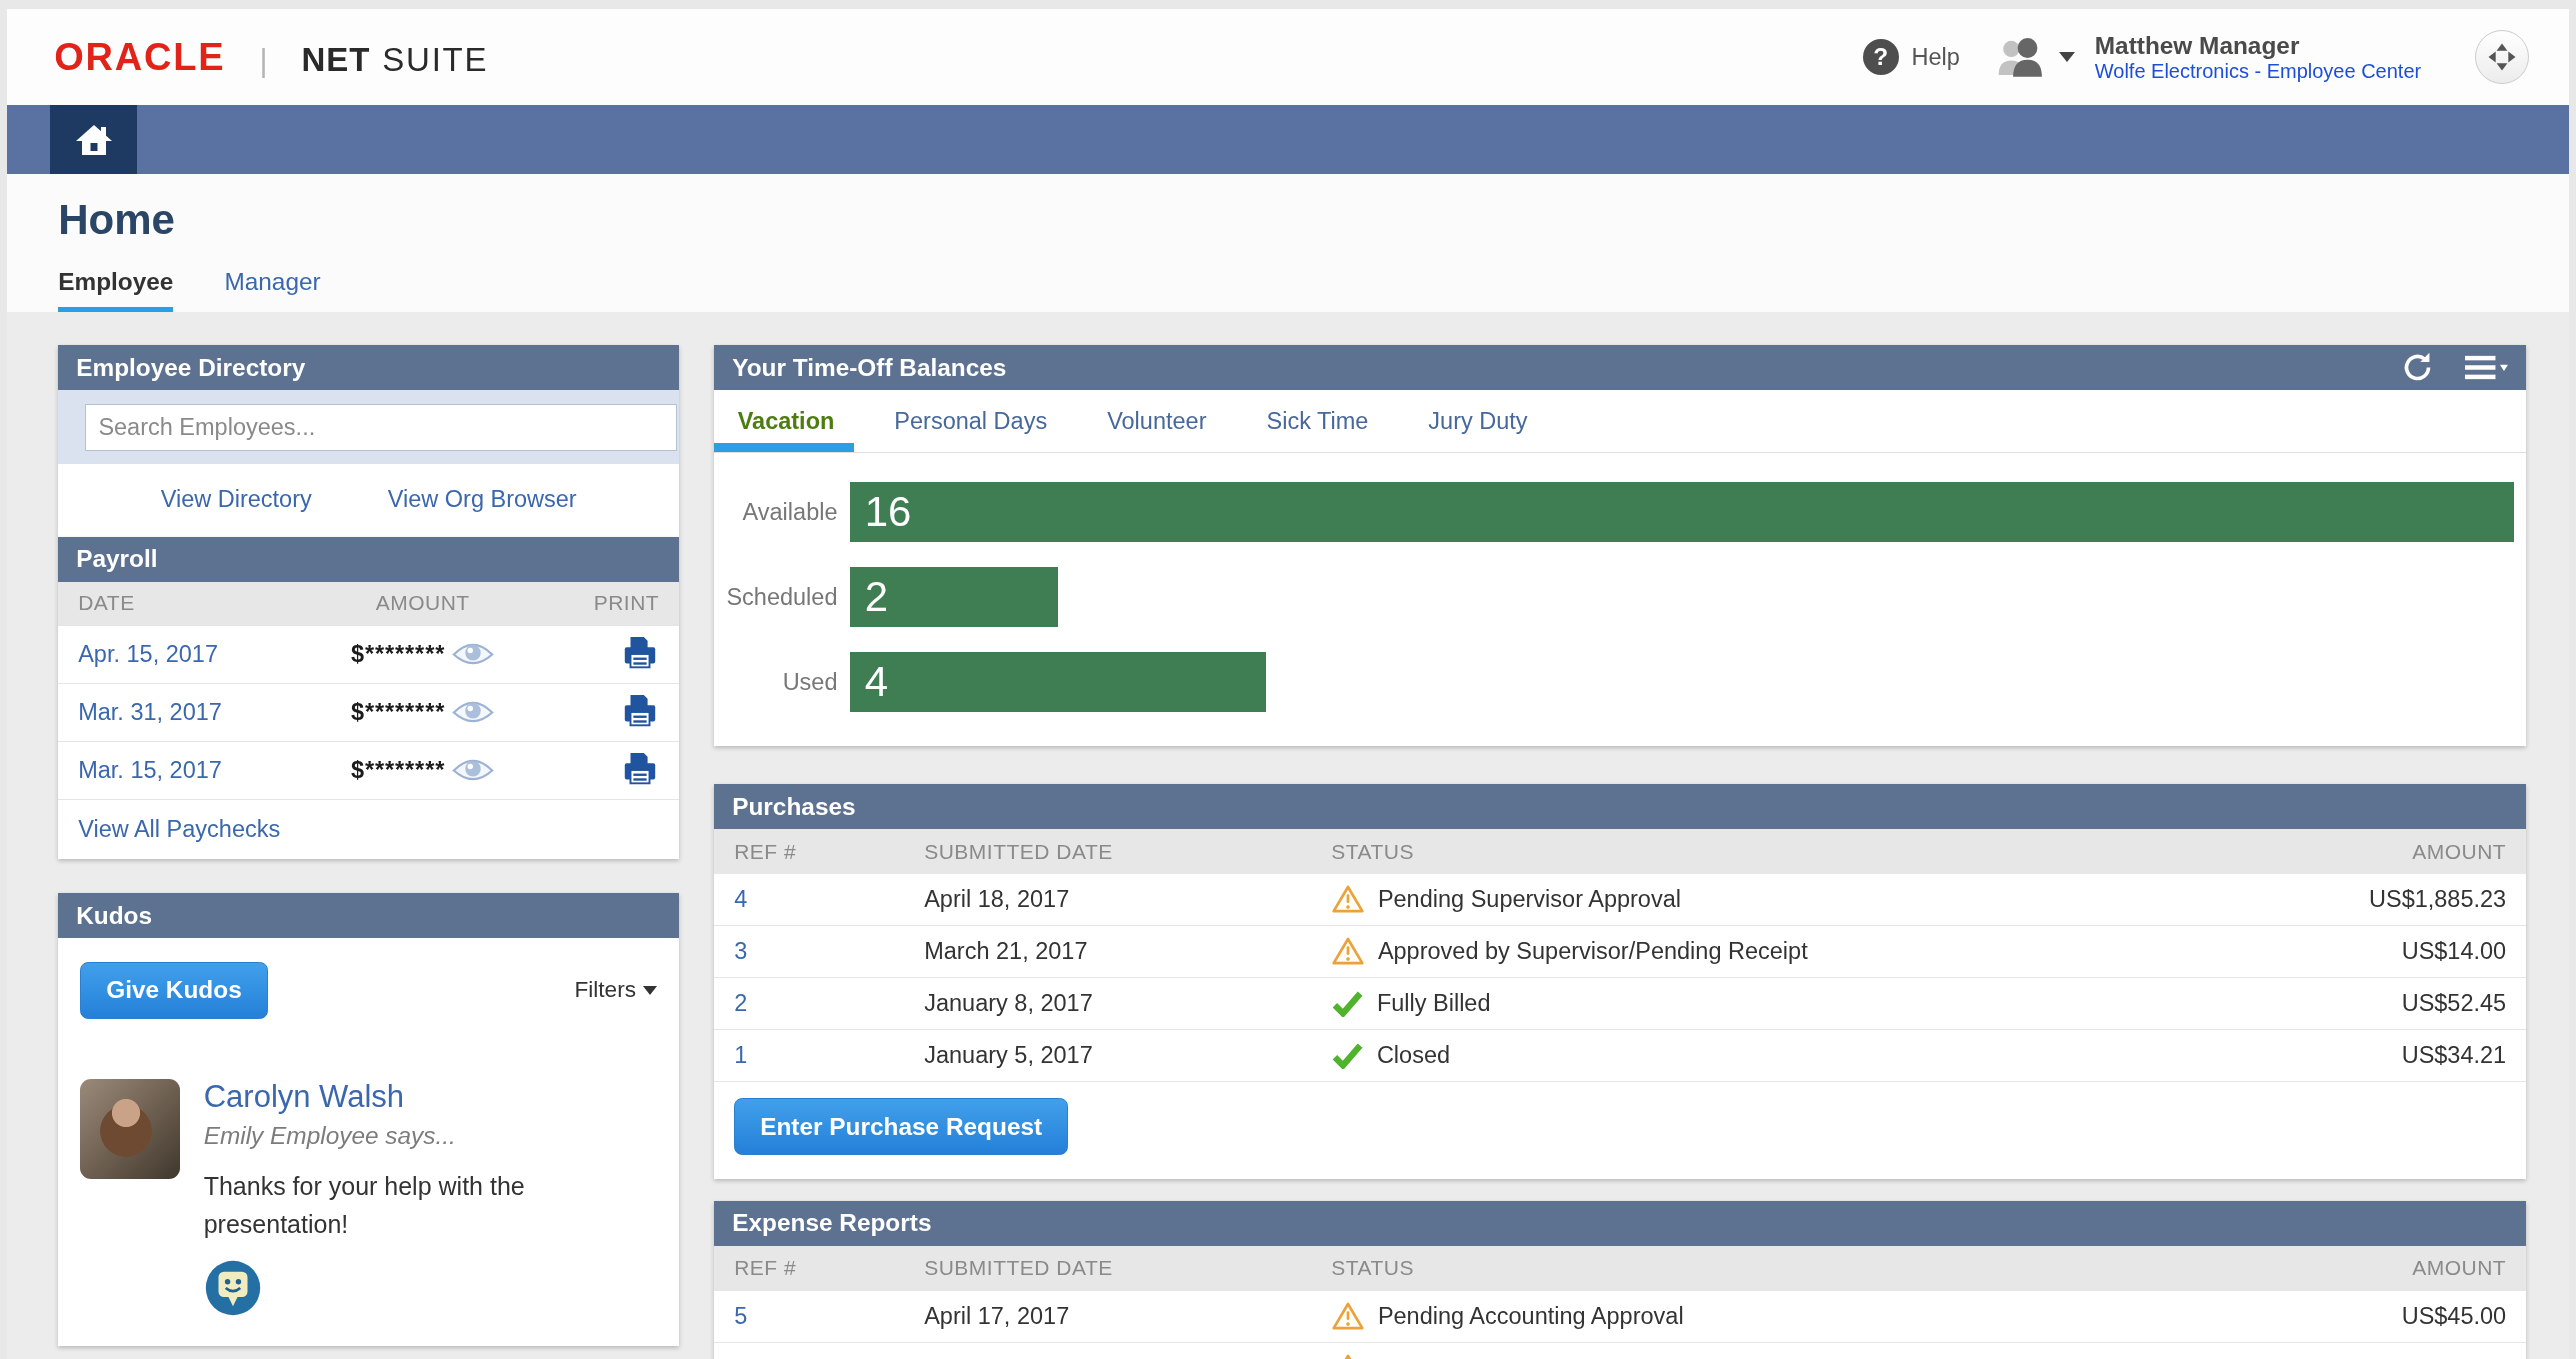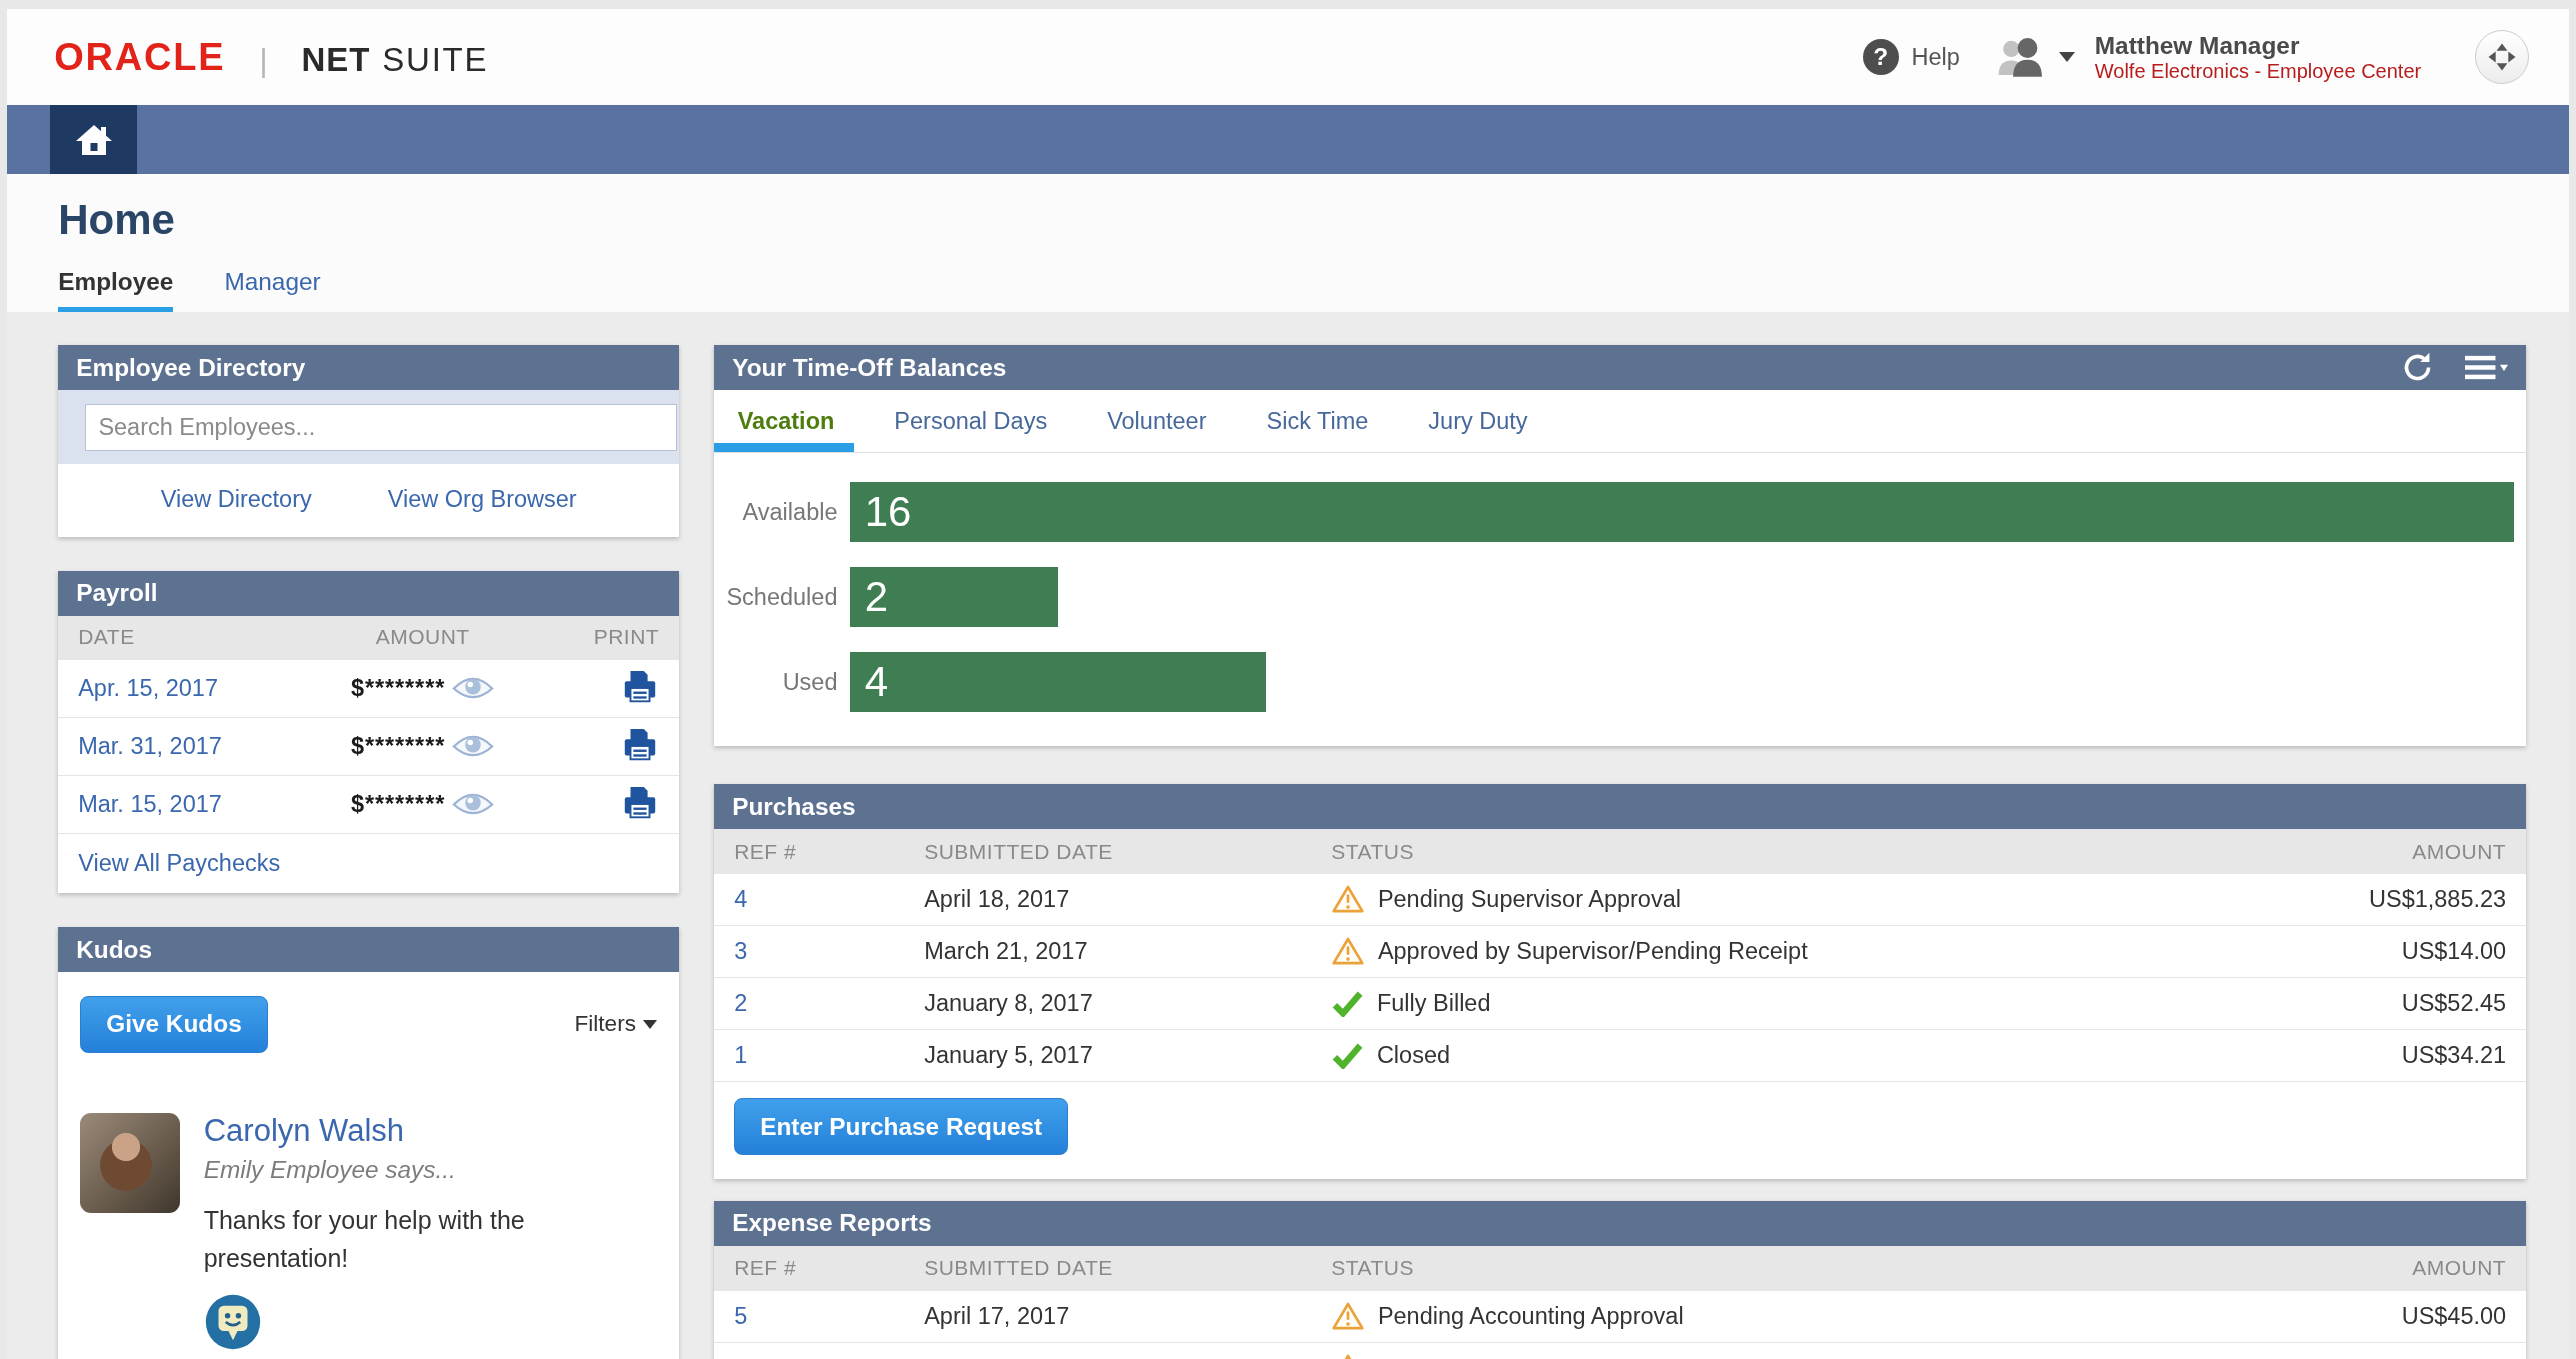--- a/index.html
+++ b/index.html
@@ -17,21 +17,21 @@
 
   .top-right { display:flex; align-items:center; margin-right:40px; }
   .help-circle { width:36px; height:36px; border-radius:50%; background:#4e4e4e; color:#fff;
                  font-size:24.4px; font-weight:700; display:flex; align-items:center; justify-content:center; }
   .help-label { font-size:23.5px; color:#555; margin:0 36px 0 12.7px; }
   .avatar-wrap { display:flex; align-items:center; margin-right:20px; cursor:pointer; }
   .caret { width:0; height:0; border-left:8.1px solid transparent; border-right:8.1px solid transparent;
            border-top:10px solid #444; margin-left:9px; }
   .user-block { margin-right:54px; }
   .user-name { font-size:24.4px; color:#4a4a4a; font-weight:700; line-height:1.2; }
-  .user-role { font-size:20px; color:#b91c1c; }
+  .user-role { font-size:20px; color:#1d4ed8; }
   .expand-btn { width:54px; height:54px; border-radius:50%; border:1.8px solid #cccccc;
                 background:linear-gradient(#ffffff,#ececec); display:flex; align-items:center; justify-content:center; }
 
   .navbar { position:absolute; left:7.2px; top:105px; width:2562px; height:69px; background:#5a72a2; }
   .home-tab { margin-left:43px; width:87px; height:69px; background:#1e3a63;
               display:flex; align-items:center; justify-content:center; cursor:pointer; }
 
   
   .pagehead { position:absolute; left:7.2px; top:174px; width:2562px; height:138px;
               background:#fbfbfb; padding:22px 0 0 51px; }
@@ -193,21 +193,21 @@
       </div>
       <div class="search-band">
         <input type="text" placeholder="Search Employees..." style="">
       </div>
       <div class="dir-links">
         <a class="link">View Directory</a>
         <a class="link">View Org Browser</a>
       </div>
     </div>
 
-    <div class="panel" style="margin-top:34px;">
+    <div class="panel" style="">
       <div class="panel-header">
         <span>Payroll</span>
       </div>
       <div class="pay-head">
         <span>DATE</span>
         <span class="c2">AMOUNT</span>
         <span class="c3">PRINT</span>
       </div>
 
       <div class="pay-row">

